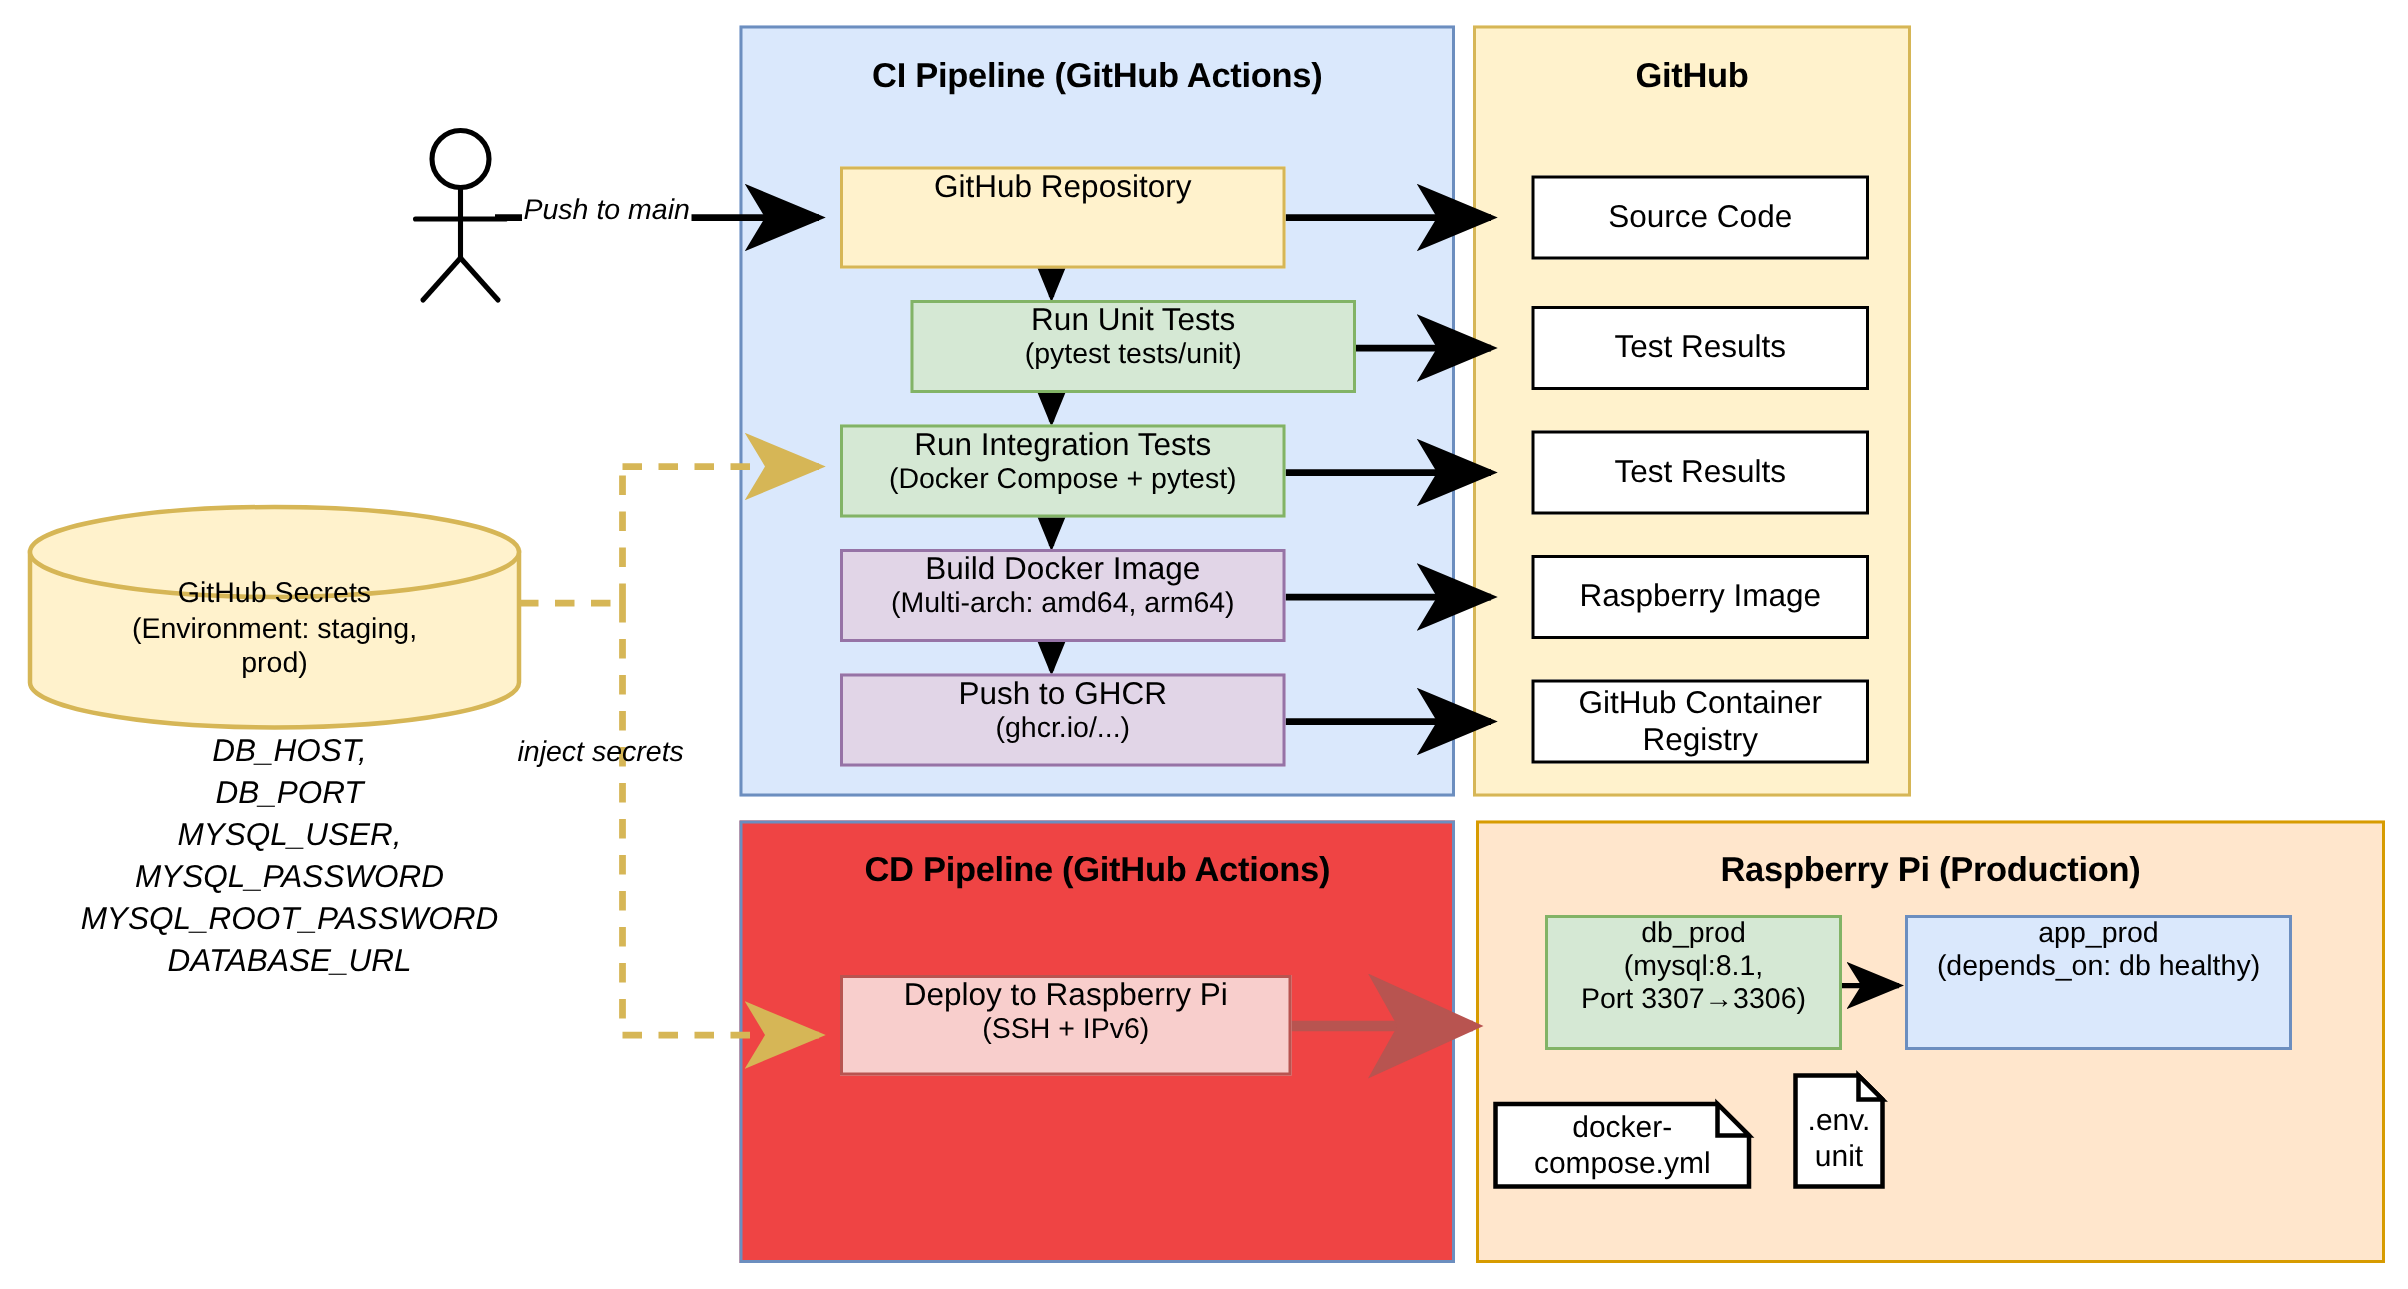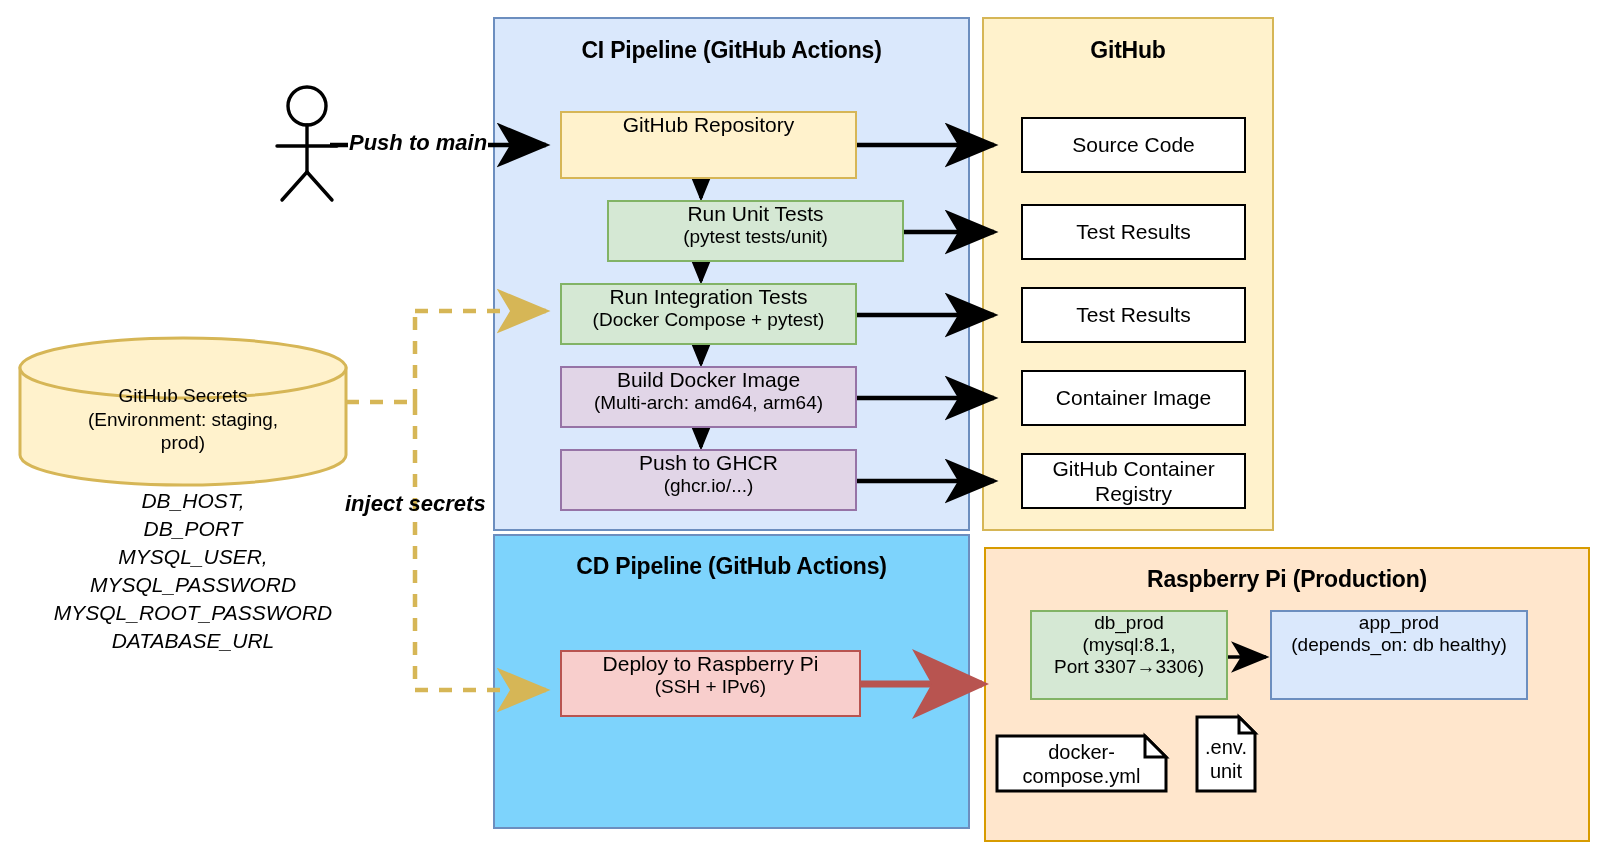--- a/index.html
+++ b/index.html
@@ -65,26 +65,25 @@
     align-items: center;
     justify-content: center;
     text-align: center;
     font-size: 21px;
     color: #000000;
     line-height: 1.2;
   }
   .edge-label {
     position: absolute;
     font-style: italic;
-    font-size: 22px;
+    font-size: 19px;
     color: #000000;
     white-space: nowrap;
     background: #ffffff;
     padding: 0 1px;
-    font-weight: bold;
   }
   .cyl-label {
     position: absolute;
     text-align: center;
     font-weight: normal;
     font-size: 19px;
     color: #000000;
     line-height: 1.24;
   }
   .secrets-list {
@@ -110,21 +109,21 @@
 <div id="canvas">
 
   <div class="group-box" style="left:493px; top:17px; width:477px; height:514px; background:#dae8fc; border-color:#6c8ebf;">
     <div class="group-title" style="top:18px;">CI Pipeline (GitHub Actions)</div>
   </div>
 
   <div class="group-box" style="left:982px; top:17px; width:292px; height:514px; background:#fff2cc; border-color:#d6b656;">
     <div class="group-title" style="top:18px;">GitHub</div>
   </div>
 
-  <div class="group-box" style="left:493px; top:534px; width:477px; height:295px; background:#7dd3fc; border-color:#6c8ebf;">
+  <div class="group-box" style="left:493px; top:547px; width:477px; height:295px; background:#ef4444; border-color:#6c8ebf;">
     <div class="group-title" style="top:17px;">CD Pipeline (GitHub Actions)</div>
   </div>
 
   <div class="group-box" style="left:984px; top:547px; width:606px; height:295px; background:#ffe6cc; border-color:#d79b00;">
     <div class="group-title" style="top:17px;">Raspberry Pi (Production)</div>
   </div>
 
   <svg class="layer" viewBox="0 0 1605 859">
     <defs>
       <marker id="ah-black" viewBox="0 0 12 10" refX="11" refY="5" markerWidth="12" markerHeight="10" orient="auto-start-reverse">
@@ -239,21 +238,21 @@
 
   <div class="out-node" style="left:1021px; top:204px; width:225px; height:56px;">
     <div>Test Results</div>
   </div>
 
   <div class="out-node" style="left:1021px; top:287px; width:225px; height:56px;">
     <div>Test Results</div>
   </div>
 
   <div class="out-node" style="left:1021px; top:370px; width:225px; height:56px;">
-    <div>Container Image</div>
+    <div>Raspberry Image</div>
   </div>
 
   <div class="out-node" style="left:1021px; top:453px; width:225px; height:56px;">
     <div>GitHub Container</div>
     <div>Registry</div>
   </div>
 
   <div class="node" style="left:560px; top:650px; width:301px; height:67px; background:#f8cecc; border-color:#b85450;">
     <div class="l1">Deploy to Raspberry Pi</div>
     <div class="l2">(SSH + IPv6)</div>

